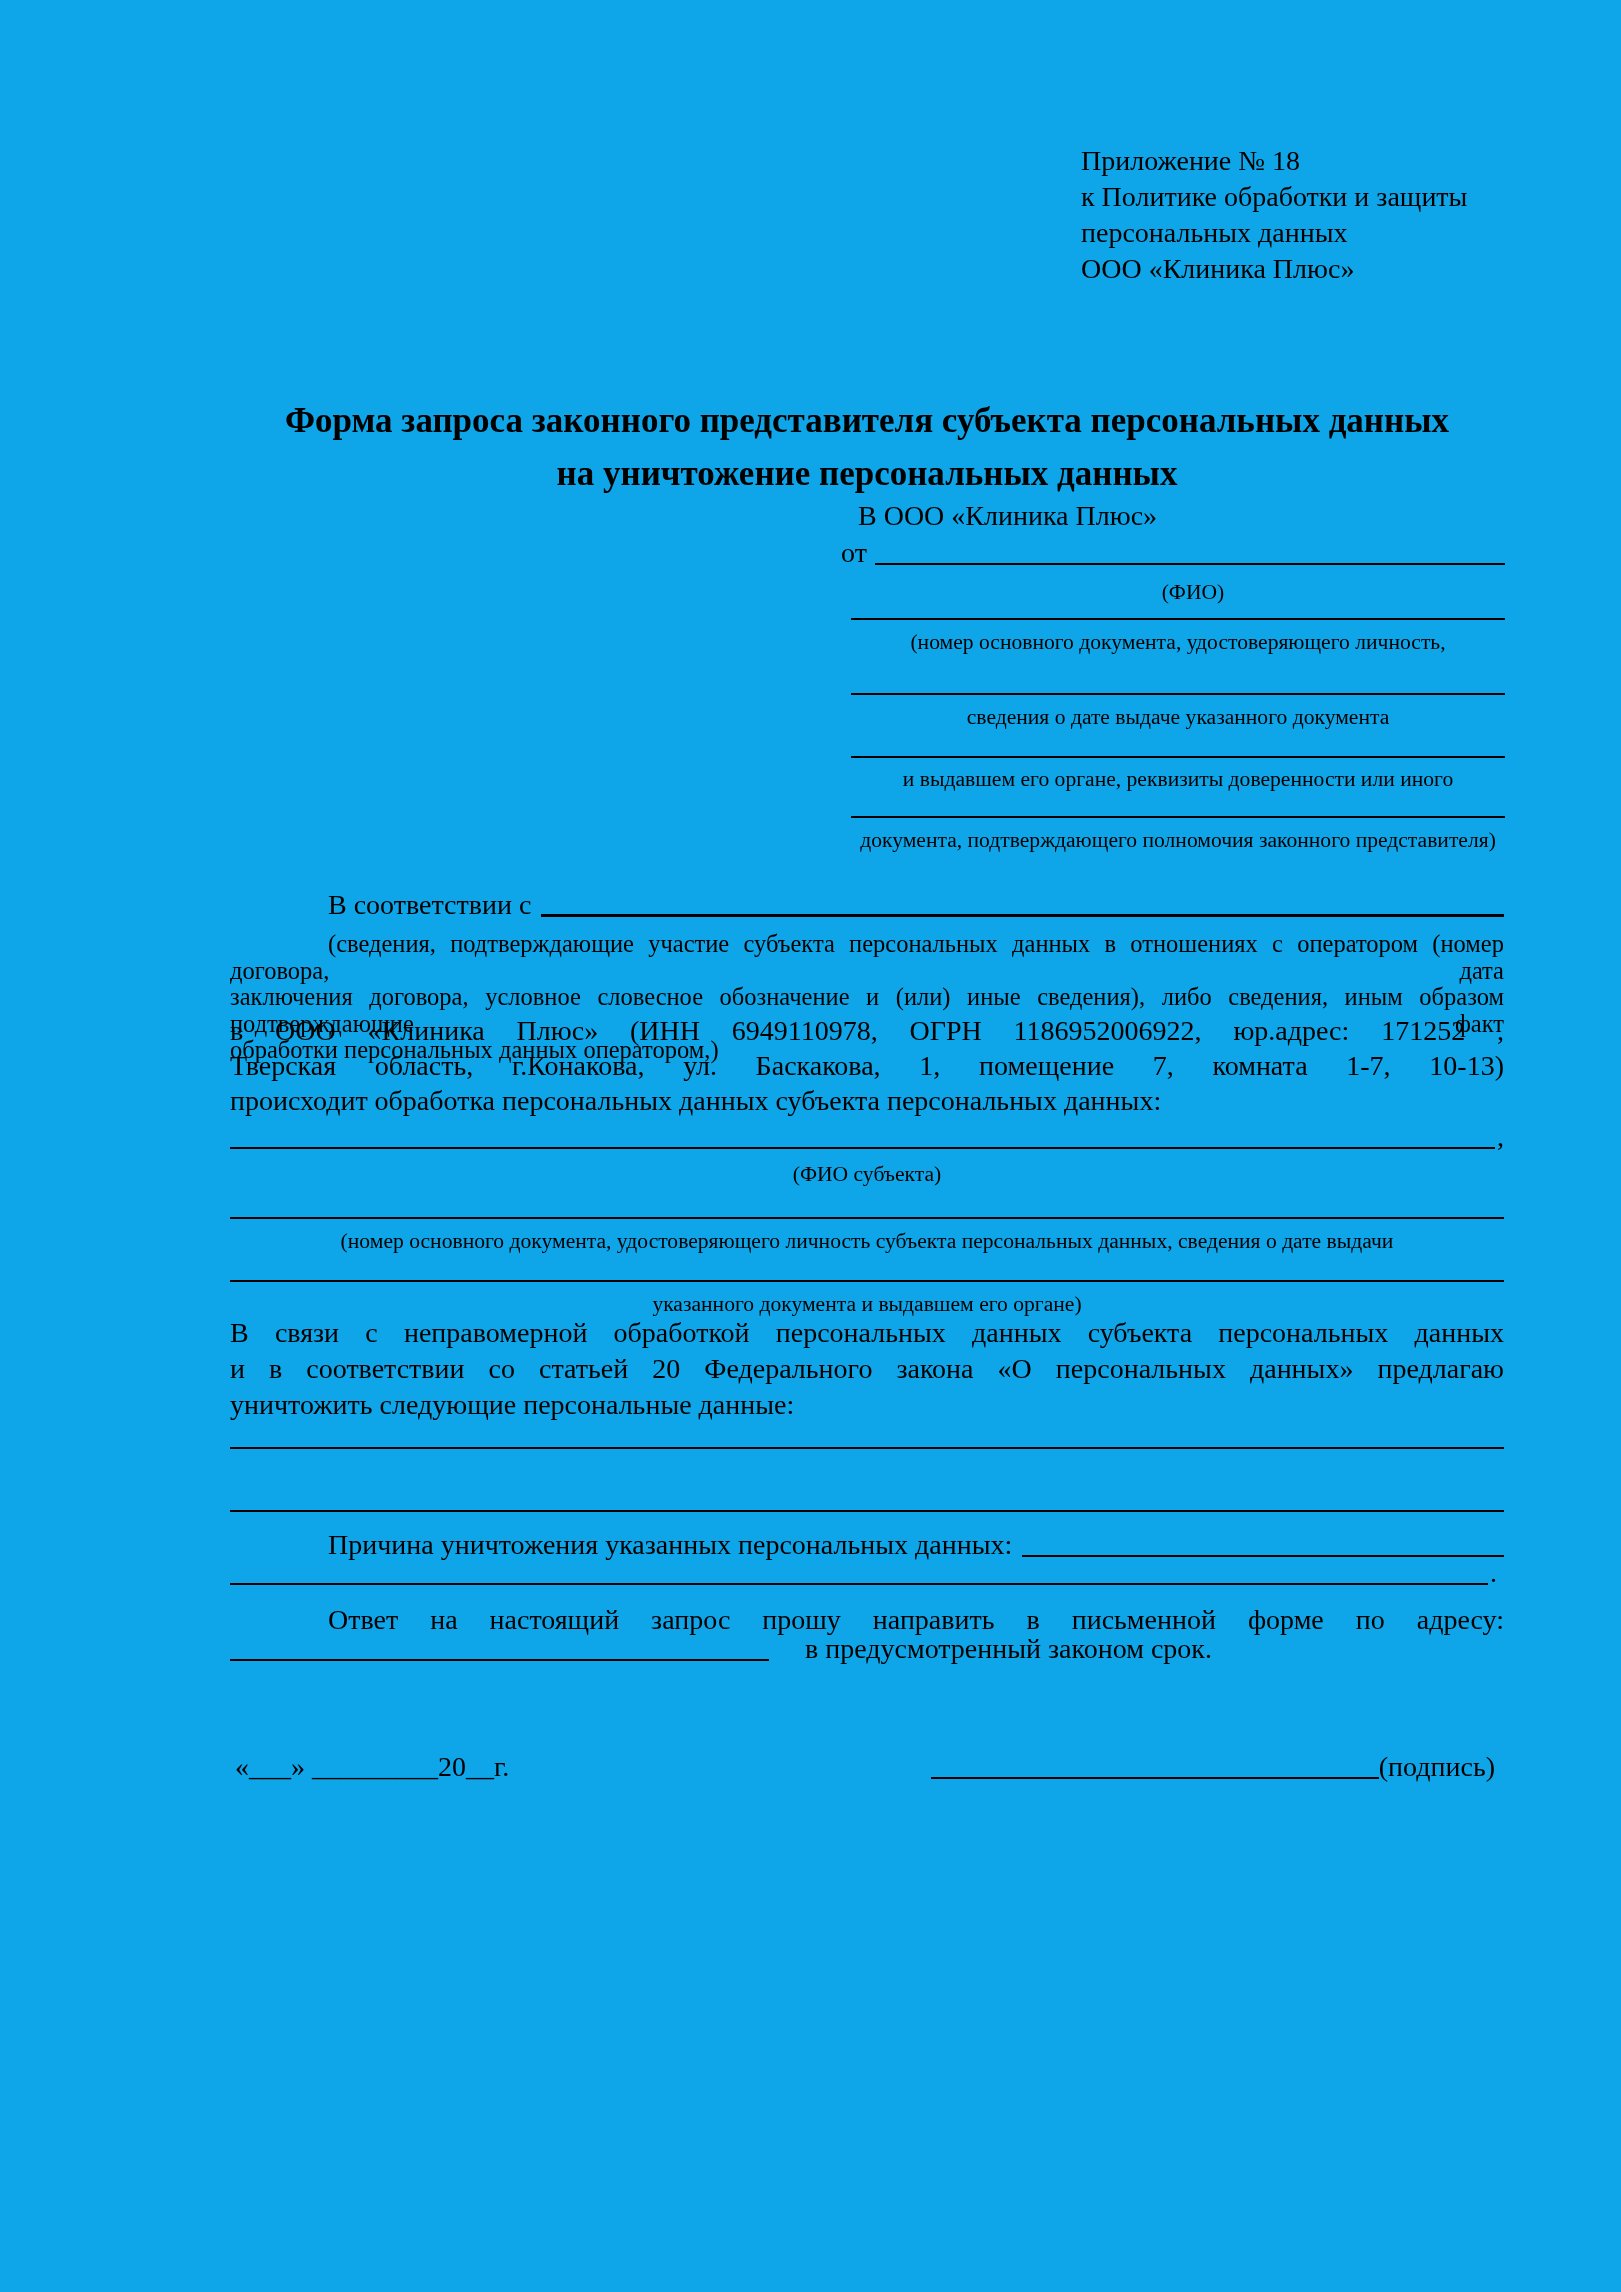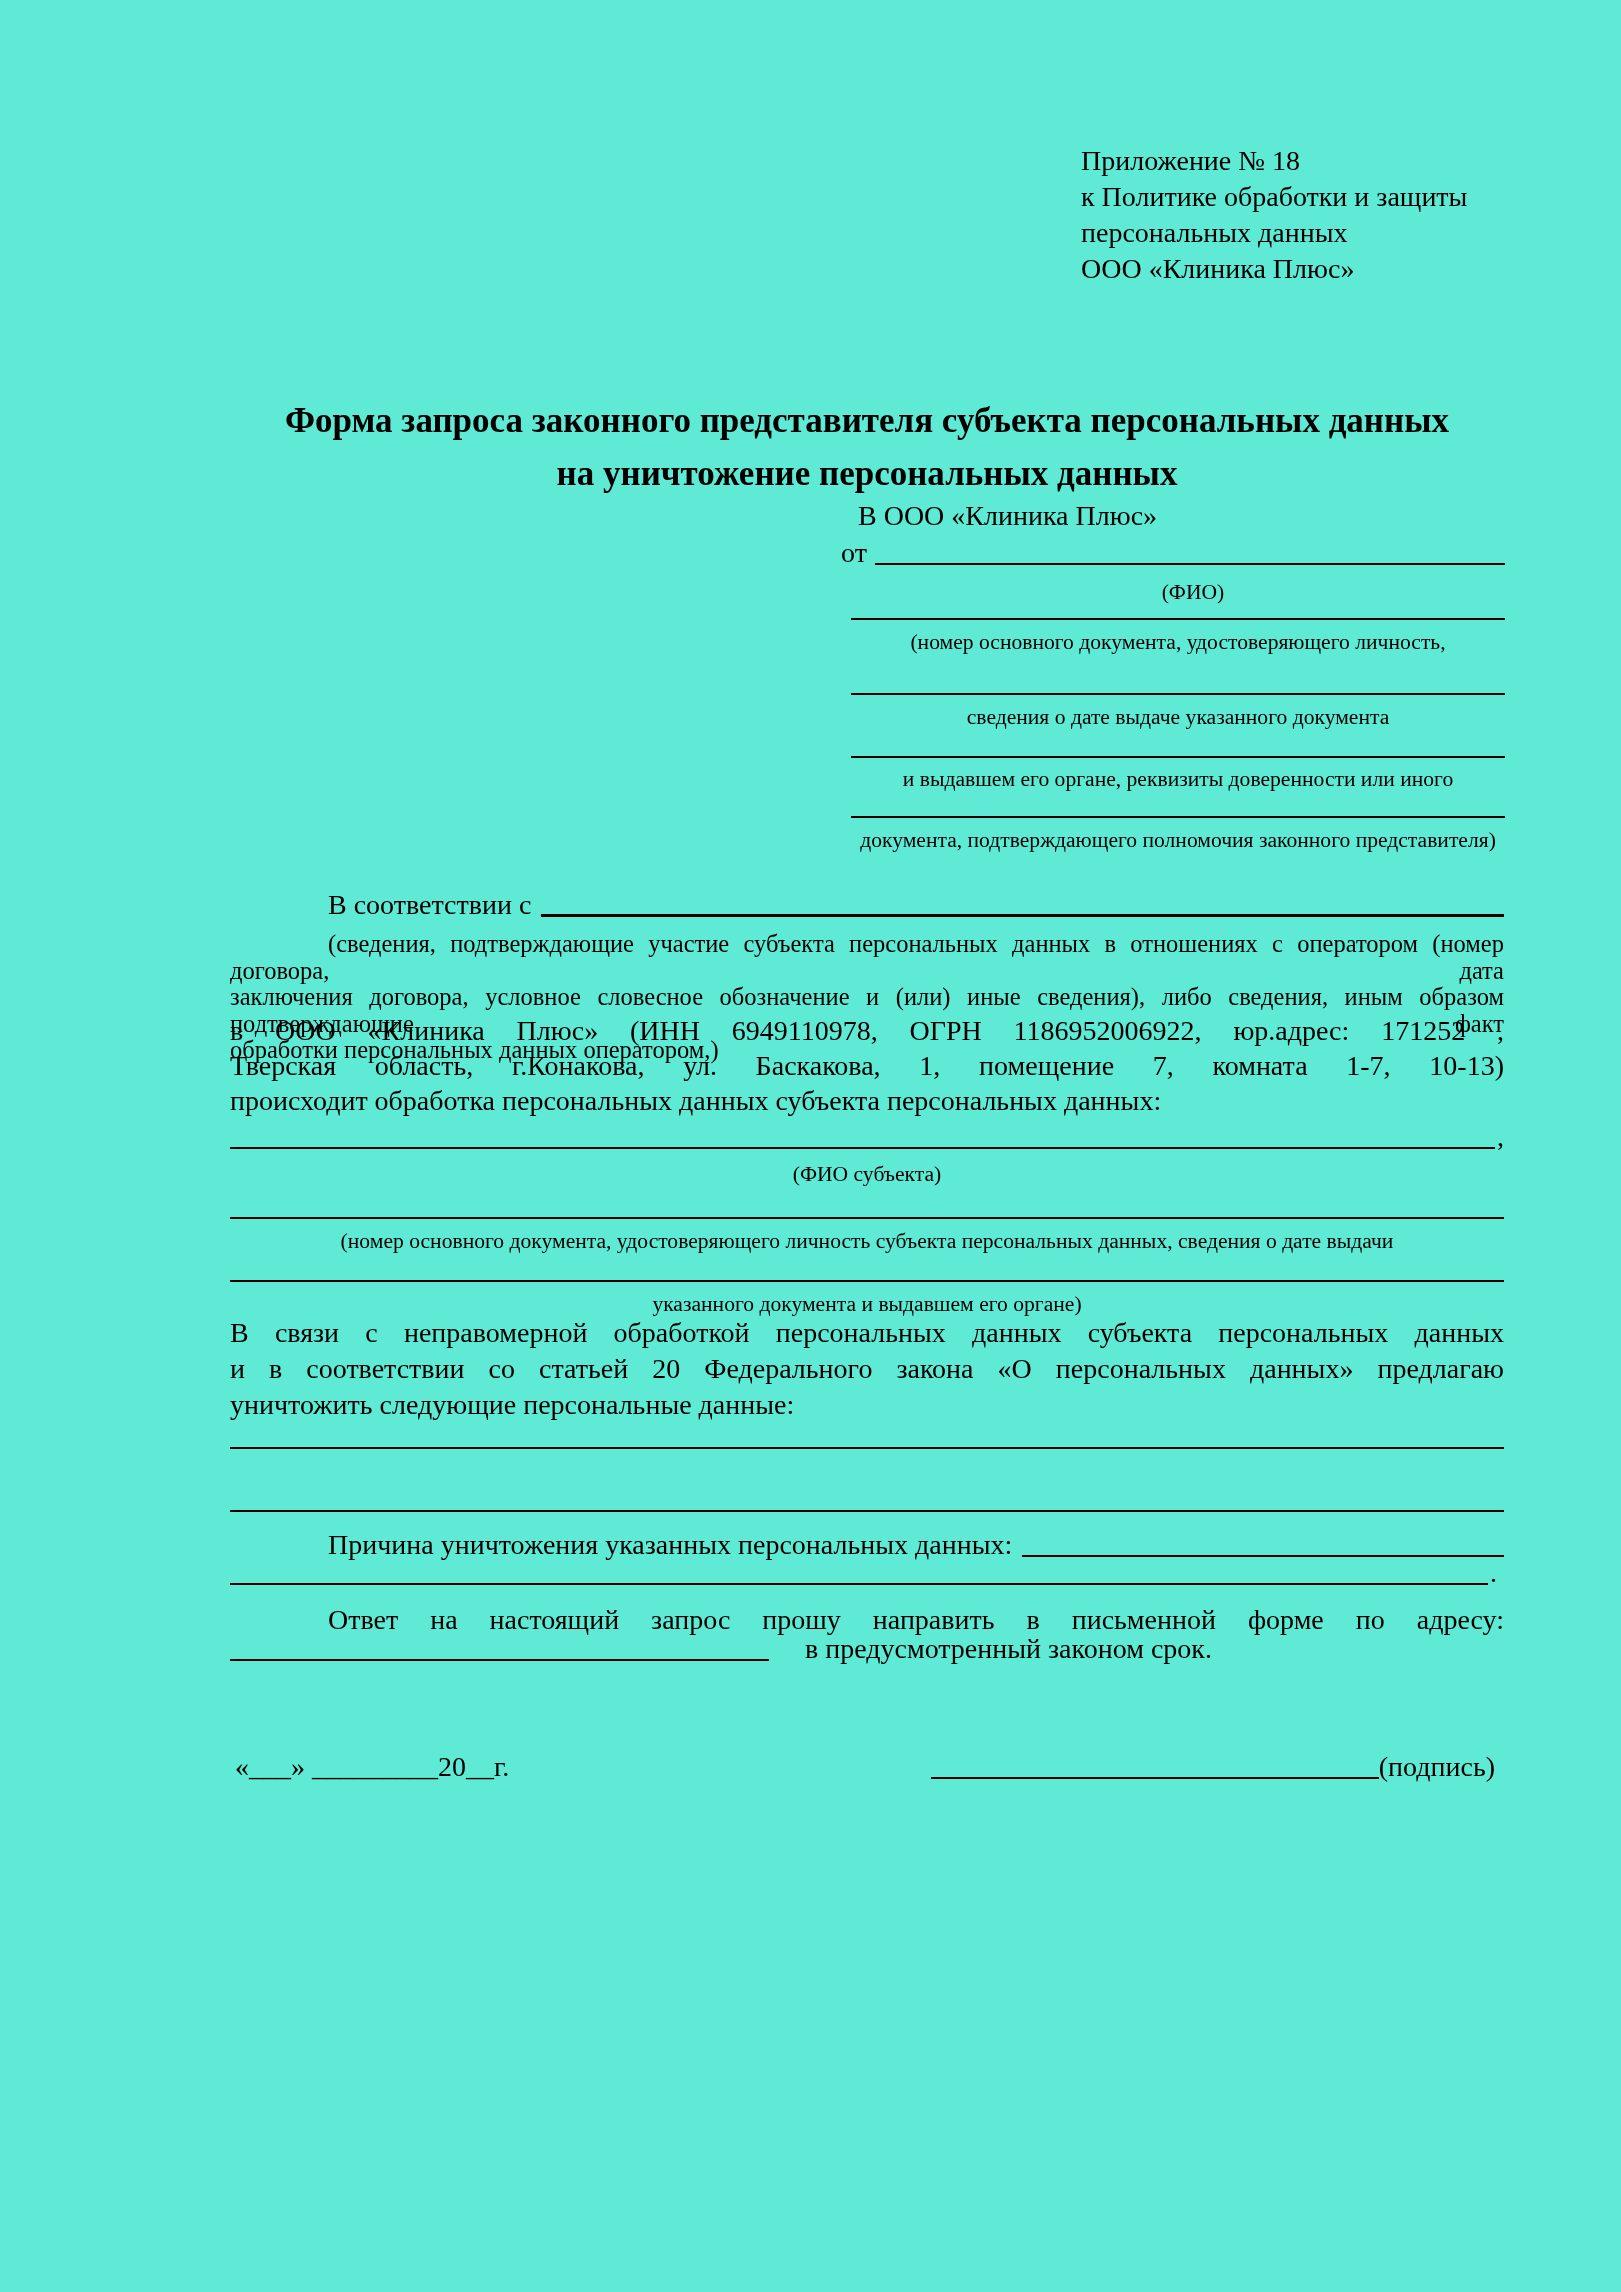--- a/index.html
+++ b/index.html
@@ -1,20 +1,20 @@
 <!DOCTYPE html>
 <html><head>
 <meta charset="utf-8">
 <style>
   * { margin:0; padding:0; box-sizing:border-box; }
   html,body { background:#fff; }
   .page {
     position:relative;
     width:1621px; height:2293px;
-    background:#5eead4; color:#000;
+    background:#0ea5e9; color:#000;
     font-family:"Liberation Serif","DejaVu Serif",serif;
     overflow:hidden;
   }
   .abs { position:absolute; }
   .body-text { font-size:28px; line-height:36px; }
   .small-text { font-size:21.6px; line-height:25.5px; }
   .note-text { font-size:24.5px; line-height:26.5px; }
   .center { text-align:center; }
   .nowrap { white-space:nowrap; }
   .just { text-align:justify; text-align-last:justify; }

